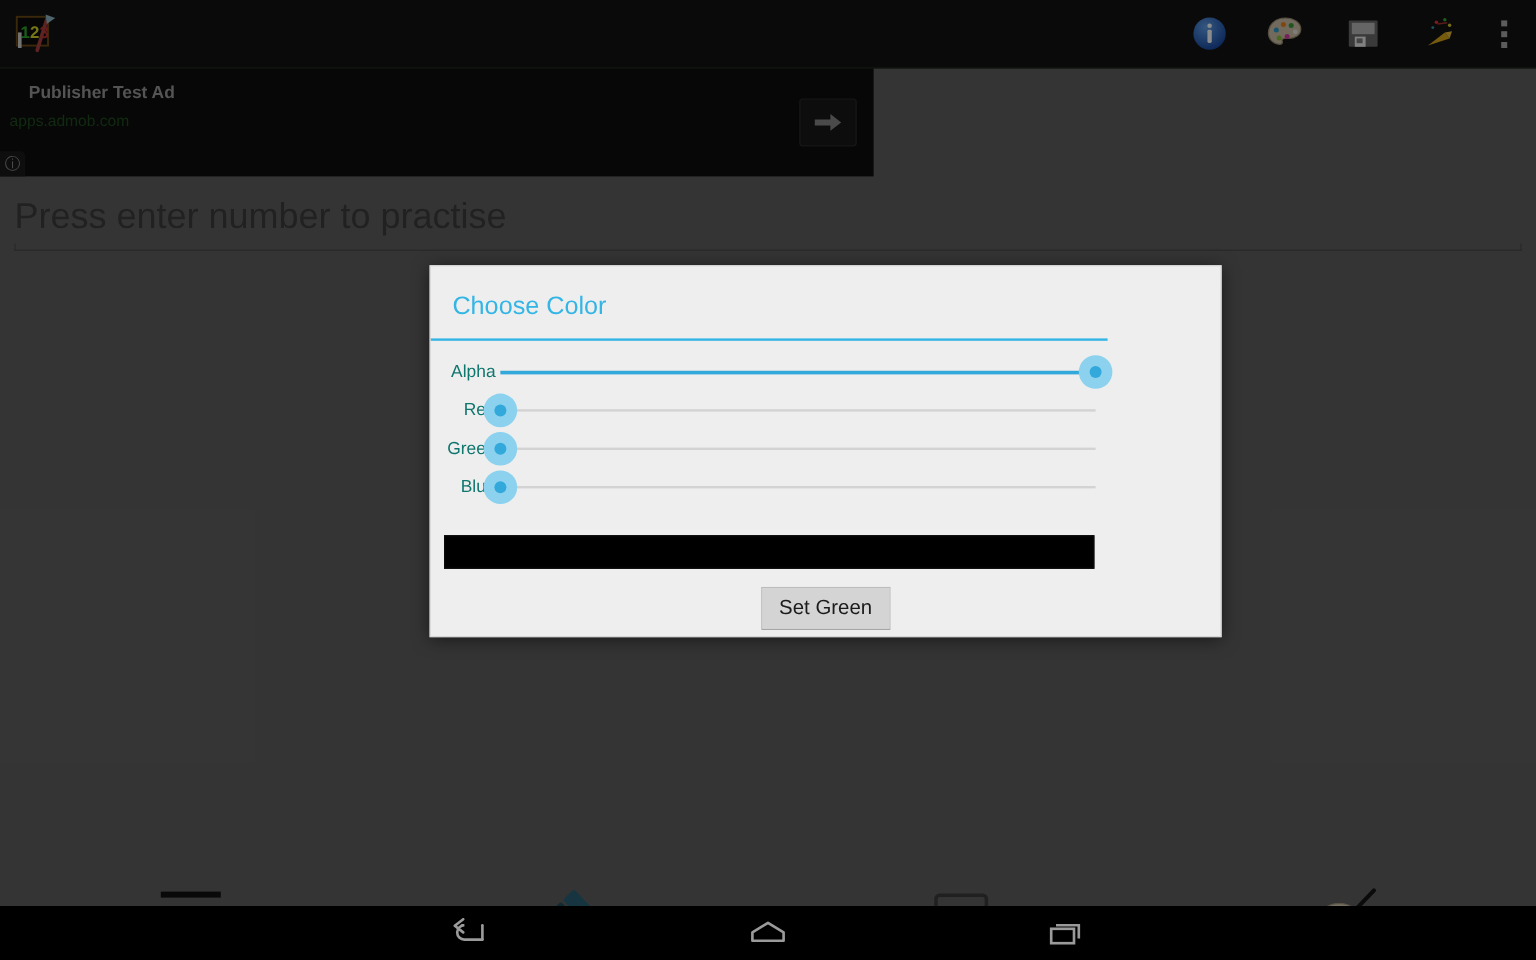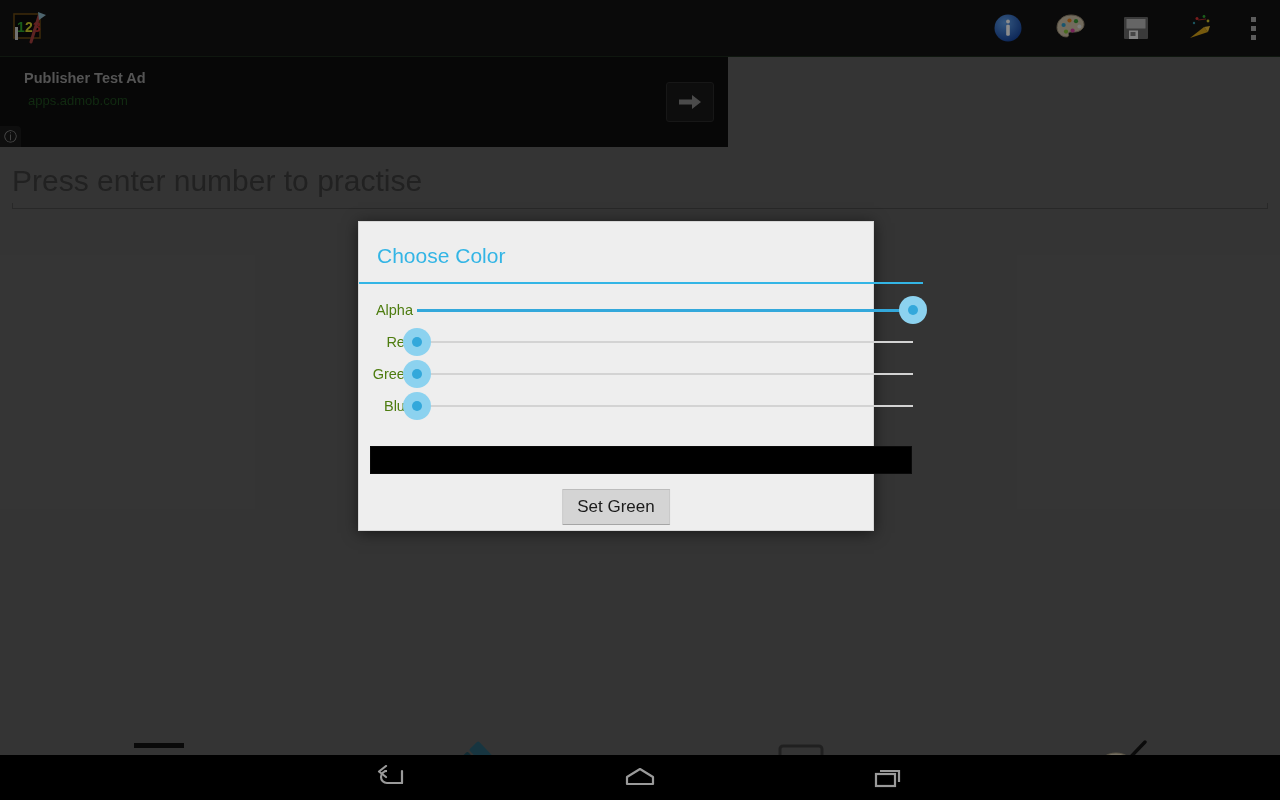--- a/index.html
+++ b/index.html
@@ -57,21 +57,21 @@
     width: 728px; height: 90px;
     background: #0d0d0d;
     overflow: hidden;
   }
   #ad-inner { position: relative; width: 100%; height: 100%; }
   #ad-headline {
     position: absolute; left: 24px; top: 13px;
     color: #9a9a9a; font-size: 14.5px; font-weight: bold;
   }
   #ad-url {
-    position: absolute; left: 28px; top: 36px;
+    position: absolute; left: 8px; top: 36px;
     color: #1f4d1f; font-size: 13px;
   }
   #ad-body {
     position: absolute; left: 24px; top: 56px;
     color: #808080; font-size: 13.5px;
   }
   #ad-cta {
     position: absolute; right: 14px; top: 25px;
     width: 48px; height: 40px;
     background: #191919;
@@ -133,21 +133,21 @@
     position: absolute; left: 0; top: 0;
     width: 1280px; height: 755px;
     background: rgba(0,0,0,0.45);
     pointer-events: none;
   }
 
   
   #dialog {
     position: absolute;
     left: 358px; top: 221px;
-    width: 516px; height: 310px;
+    width: 660px; height: 310px;
     background: #eeeeee;
     box-shadow: 0 2px 14px rgba(0,0,0,.55);
     border: 1px solid #d6d6d6;
   }
   #dialog-title {
     position: absolute; left: 18px; top: 22px;
     color: #33b5e5; font-size: 21px;
   }
   #dialog-divider {
     position: absolute; left: 0; top: 60px;
@@ -155,21 +155,21 @@
     background: #33b5e5;
   }
   #slider-group { position: absolute; left: 0; top: 72px; width: 564px; }
   .slider-row {
     position: relative;
     height: 32px;
     display: flex; align-items: center;
   }
   .slider-label {
     width: 48px; text-align: right;
-    font-size: 14.5px; color: #4d7c0f;
+    font-size: 14.5px; color: #0f766e;
     flex: 0 0 auto;
     margin-left: 6px;
   }
   .slider-wrap {
     position: relative;
     flex: 1 1 auto;
     height: 32px;
     margin-left: 4px; margin-right: 10px;
     cursor: pointer;
   }

